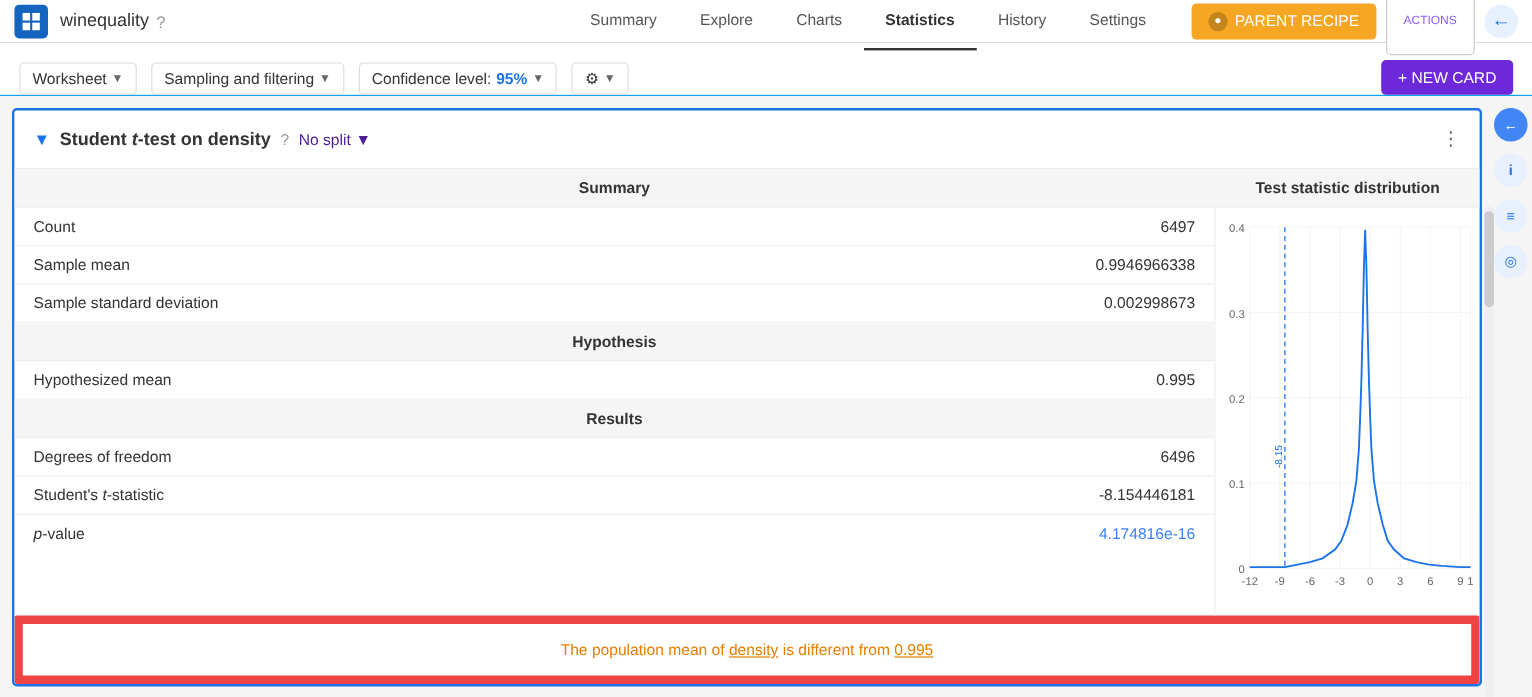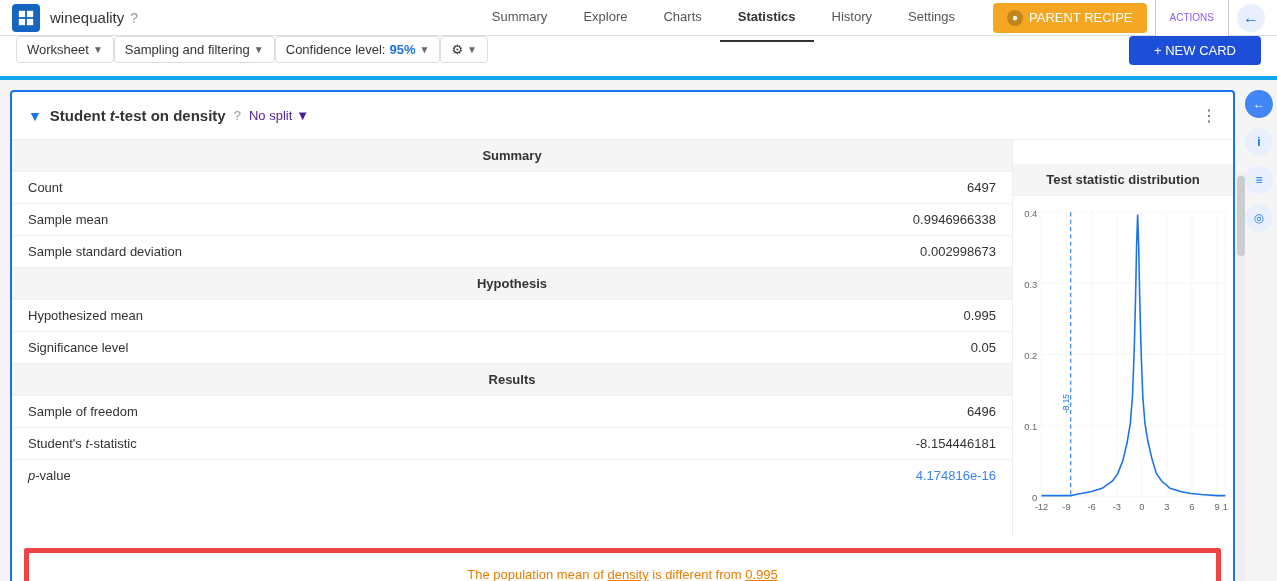--- a/index.html
+++ b/index.html
@@ -13,25 +13,25 @@
     .help-icon { color: #999; font-size: 14px; margin-right: auto; cursor: pointer; }
     .nav-links { display: flex; gap: 0; }
     .nav-link { padding: 0 18px; height: 48px; display: flex; align-items: center; font-size: 13px; color: #555; cursor: pointer; border-bottom: 2px solid transparent; }
     .nav-link.active { color: #333; font-weight: 600; border-bottom: 2px solid #333; }
     .parent-recipe-btn { background: #f5a623; color: white; border: none; border-radius: 4px; padding: 7px 14px; font-size: 13px; font-weight: 500; cursor: pointer; display: flex; align-items: center; gap: 6px; margin-left: 20px; }
     .parent-recipe-btn .circle-icon { width: 16px; height: 16px; border-radius: 50%; background: rgba(0,0,0,0.2); display: flex; align-items: center; justify-content: center; font-size: 10px; }
     .actions-btn { background: #fff; color: #8b5cf6; border: 1px solid #ccc; border-radius: 4px; padding: 22px 14px; font-size: 10px; font-weight: 500; cursor: pointer; margin-left: 8px; }
     .nav-arrow { width: 28px; height: 28px; border-radius: 50%; background: #e8f0fe; color: #1a73e8; display: flex; align-items: center; justify-content: center; margin-left: 8px; cursor: pointer; font-size: 16px; }
 
     
-    .toolbar { background: #fff; border-bottom: 4px solid #0ea5e9; display: flex; align-items: flex-start; height: 44px; padding: 0 16px; }
+    .toolbar { background: #fff; border-bottom: 1px solid #0ea5e9; display: flex; align-items: flex-end; height: 44px; padding: 0 16px; gap: 12px; }
     .toolbar-btn { display: flex; align-items: center; gap: 4px; padding: 5px 10px; border: 1px solid #ddd; border-radius: 4px; cursor: pointer; font-size: 13px; background: #fff; }
     .toolbar-btn .caret { font-size: 10px; color: #666; }
     .toolbar-separator { flex: 1; }
-    .new-card-btn { background: #1d4ed8; color: white; border: none; border-radius: 4px; padding: 7px 25px; font-size: 13px; font-weight: 500; cursor: pointer; }
+    .new-card-btn { background: #6d28d9; color: white; border: none; border-radius: 4px; padding: 7px 14px; font-size: 13px; font-weight: 500; cursor: pointer; }
     .confidence-highlight { color: #1a73e8; font-weight: 600; }
     .sidebar-icon { width: 28px; height: 28px; border-radius: 50%; background: #e8f0fe; color: #1a73e8; display: flex; align-items: center; justify-content: center; cursor: pointer; font-size: 14px; }
 
     
     .card { background: #fff; border: 2px solid #1a73e8; border-radius: 4px; overflow: hidden; }
     .card-header { display: flex; align-items: center; padding: 14px 16px; border-bottom: 1px solid #eee; }
     .collapse-btn { color: #1a73e8; margin-right: 8px; cursor: pointer; font-size: 14px; }
     .card-title { font-size: 15px; font-weight: 600; margin-right: 8px; }
     .card-title em { font-style: italic; }
     .help-btn { color: #999; cursor: pointer; margin-right: 8px; }
@@ -46,25 +46,25 @@
     .table-section { flex: 1; border-right: 1px solid #eee; }
     .section-header { background: #f5f5f5; padding: 8px 16px; font-weight: 600; font-size: 13px; text-align: center; border-bottom: 1px solid #eee; }
     .table-row { display: flex; align-items: center; padding: 8px 16px; border-bottom: 1px solid #f0f0f0; }
     .table-row:last-child { border-bottom: none; }
     .row-label { flex: 1; color: #333; }
     .row-value { text-align: right; color: #333; font-size: 13px; min-width: 120px; }
     .row-value.orange { color: #3b82f6; }
 
     
     .chart-section { width: 220px; padding: 0; }
-    .chart-title { background: #f5f5f5; padding: 8px 12px; font-weight: 600; font-size: 13px; text-align: center; border-bottom: 1px solid #eee; margin-top: 24px; }
+    .chart-title { background: #f5f5f5; padding: 8px 12px; font-weight: 600; font-size: 13px; text-align: center; border-bottom: 1px solid #eee; }
     .chart-area { padding: 8px 4px; height: 340px; position: relative; }
 
     
-    .conclusion { border: 5px solid #ef4444; padding: 14px 20px; margin: 12px; text-align: center; font-size: 13px; color: #e67e00; border-radius: 2px; }
+    .conclusion { border: 7px solid #ef4444; padding: 14px 20px; text-align: center; font-size: 13px; color: #e67e00; border-radius: 2px; }
     .conclusion u { text-decoration: underline; }
 
     
     .scroll-track { position: absolute; right: 32px; top: 92px; bottom: 0; width: 8px; background: #eee; border-radius: 4px; }
     .scroll-thumb { width: 8px; height: 80px; background: #ccc; border-radius: 4px; margin-top: 4px; }
 
     
     .chart-svg { width: 100%; height: 100%; }
   </style>
 </head>
@@ -155,28 +155,24 @@
         <div class="table-row">
           <span class="row-label">Sample standard deviation</span>
           <span class="row-value">0.002998673</span>
         </div>
 
         <div class="section-header">Hypothesis</div>
         <div class="table-row">
           <span class="row-label">Hypothesized mean</span>
           <span class="row-value">0.995</span>
         </div>
-        <div class="table-row">
-          <span class="row-label">Significance level</span>
-          <span class="row-value">0.05</span>
-        </div>
 
         <div class="section-header">Results</div>
         <div class="table-row">
-          <span class="row-label">Sample of freedom</span>
+          <span class="row-label">Degrees of freedom</span>
           <span class="row-value">6496</span>
         </div>
         <div class="table-row">
           <span class="row-label">Student's <em>t</em>-statistic</span>
           <span class="row-value">-8.154446181</span>
         </div>
         <div class="table-row">
           <span class="row-label"><em>p</em>-value</span>
           <span class="row-value orange">4.174816e-16</span>
         </div>

